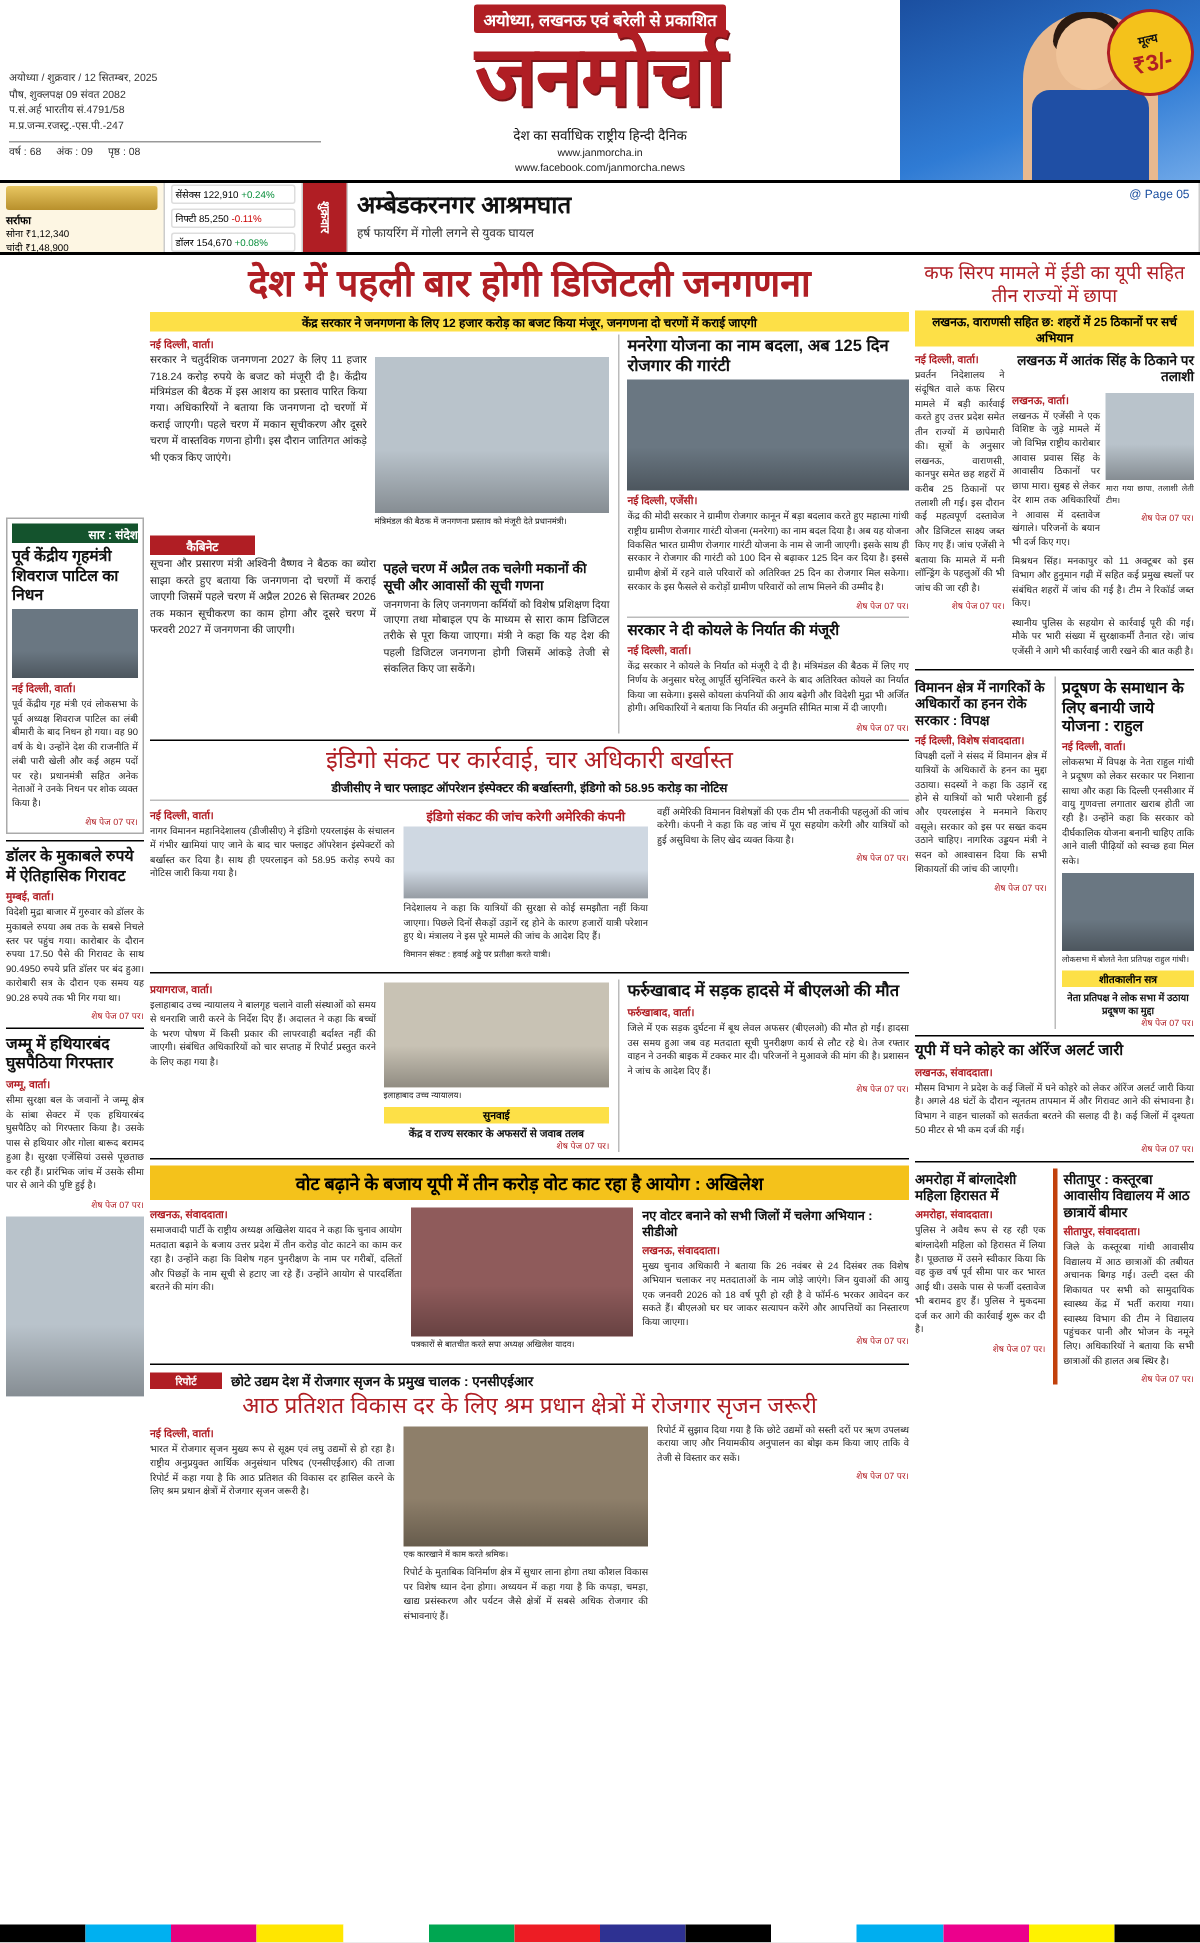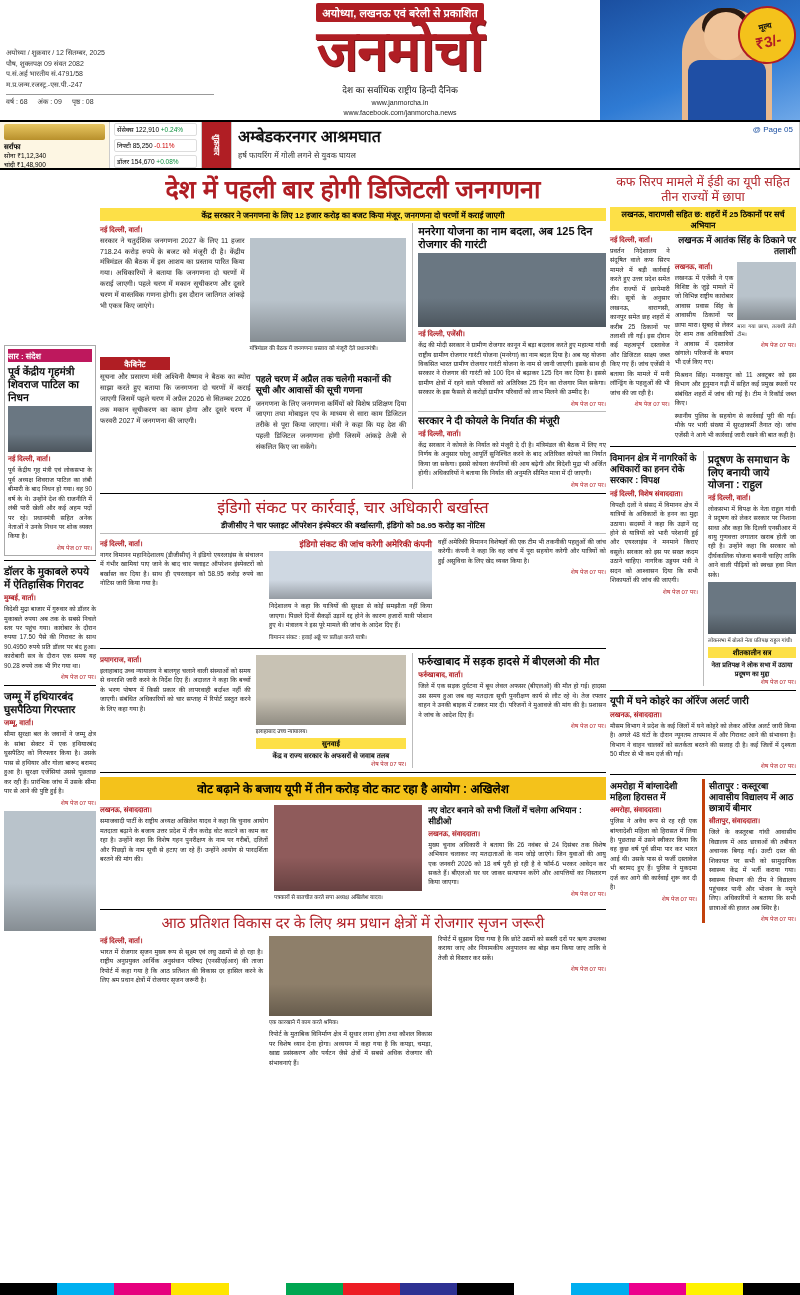--- a/index.html
+++ b/index.html
@@ -46,35 +46,35 @@
   .content{display:flex;gap:4px;padding:3px 4px 0 4px;box-sizing:border-box;}
   .col{box-sizing:border-box;}
   .colL{width:92px;}
   .colM{flex:1;}
   .colR{width:186px;}
   .rule{border-top:1px solid #000;margin:4px 0;}
   .rule-thin{border-top:1px solid #bbb;margin:3px 0;}
   h1.lead{font-size:25px;font-weight:bold;color:#b01e24;line-height:1.15;margin:2px 0 4px 0;text-align:center;}
   h2.red{font-size:14px;font-weight:normal;color:#b01e24;line-height:1.2;margin:2px 0;}
   h2.blk{font-size:13px;font-weight:bold;color:#111;line-height:1.2;margin:2px 0;}
-  h3.sub{font-size:11px;font-weight:bold;color:#111;line-height:1.25;margin:2px 0;text-align:right;}
+  h3.sub{font-size:11px;font-weight:bold;color:#111;line-height:1.25;margin:2px 0;text-align:center;}
   h3.subl{font-size:10.5px;font-weight:bold;color:#111;line-height:1.25;margin:2px 0;}
   .dateline{font-size:7px;color:#b01e24;font-weight:bold;margin:2px 0;}
   p.t{font-size:7px;line-height:1.55;color:#222;text-align:justify;margin:0 0 3px 0;}
   p.t6{font-size:6.3px;line-height:1.5;color:#222;text-align:justify;margin:0 0 3px 0;}
   .photo{background:#b9c3cb;position:relative;overflow:hidden;margin:2px 0;}
   .photo.dark{background:#6a7782;}
   .photo.court{background:#c8c2b4;}
   .photo.plane{background:#cfd8e2;}
   .photo.factory{background:#8e7f6a;}
   .photo::after{content:"";position:absolute;left:0;right:0;bottom:0;height:40%;background:linear-gradient(180deg,rgba(0,0,0,0),rgba(0,0,0,.28));}
   .capbar{background:#fde047;font-size:8px;font-weight:bold;text-align:center;padding:1px 0;margin:2px 0;}
   .capbar.red{background:#b01e24;color:#fff;}
   .sidebox{border:1px solid #aaa;padding:3px;margin-bottom:4px;}
-  .sidehead{background:#be185d;color:#fff;font-size:8px;font-weight:bold;text-align:left;padding:1px 0;margin-bottom:3px;}
+  .sidehead{background:#14532d;color:#fff;font-size:8px;font-weight:bold;text-align:right;padding:1px 0;margin-bottom:3px;}
   .more{font-size:6px;color:#b01e24;text-align:right;}
   .banner{background:#f4c21b;text-align:center;font-size:12px;font-weight:bold;padding:3px 0;margin:3px 0;}
   .kick{font-size:8px;color:#111;text-align:center;font-weight:bold;}
   
   .colorbar{position:absolute;left:0;bottom:0;width:800px;height:12px;display:flex;}
   .colorbar i{flex:1;display:block;}
 </style>
 </head>
 <body>
 
@@ -265,20 +265,24 @@
         <div style="width:36%">
           <h3 class="subl" style="font-size:8.5px">नए वोटर बनाने को सभी जिलों में चलेगा अभियान : सीडीओ</h3>
           <div class="dateline">लखनऊ, संवाददाता।</div>
           <p class="t6">मुख्य चुनाव अधिकारी ने बताया कि 26 नवंबर से 24 दिसंबर तक विशेष अभियान चलाकर नए मतदाताओं के नाम जोड़े जाएंगे। जिन युवाओं की आयु एक जनवरी 2026 को 18 वर्ष पूरी हो रही है वे फॉर्म-6 भरकर आवेदन कर सकते हैं। बीएलओ घर घर जाकर सत्यापन करेंगे और आपत्तियों का निस्तारण किया जाएगा।</p>
           <div class="more">शेष पेज 07 पर।</div>
         </div>
       </div>
 
       <div class="rule"></div>
 
+      <div style="display:flex;align-items:center;gap:6px;">
+        <span class="capbar red" style="width:48px;margin:0;font-size:7px">रिपोर्ट</span>
+        <span style="font-size:9px;font-weight:bold;color:#111">छोटे उद्यम देश में रोजगार सृजन के प्रमुख चालक : एनसीएईआर</span>
+      </div>
       <h2 class="red" style="text-align:center;font-size:15px">आठ प्रतिशत विकास दर के लिए श्रम प्रधान क्षेत्रों में रोजगार सृजन जरूरी</h2>
       <div style="display:flex;gap:6px;">
         <div style="width:33%">
           <div class="dateline">नई दिल्ली, वार्ता।</div>
           <p class="t6">भारत में रोजगार सृजन मुख्य रूप से सूक्ष्म एवं लघु उद्यमों से हो रहा है। राष्ट्रीय अनुप्रयुक्त आर्थिक अनुसंधान परिषद (एनसीएईआर) की ताजा रिपोर्ट में कहा गया है कि आठ प्रतिशत की विकास दर हासिल करने के लिए श्रम प्रधान क्षेत्रों में रोजगार सृजन जरूरी है।</p>
         </div>
         <div style="width:33%">
           <div class="photo factory" style="height:80px"></div>
           <p class="t6" style="font-size:5.6px">एक कारखाने में काम करते श्रमिक।</p>
           <p class="t6">रिपोर्ट के मुताबिक विनिर्माण क्षेत्र में सुधार लाना होगा तथा कौशल विकास पर विशेष ध्यान देना होगा। अध्ययन में कहा गया है कि कपड़ा, चमड़ा, खाद्य प्रसंस्करण और पर्यटन जैसे क्षेत्रों में सबसे अधिक रोजगार की संभावनाएं हैं।</p>

